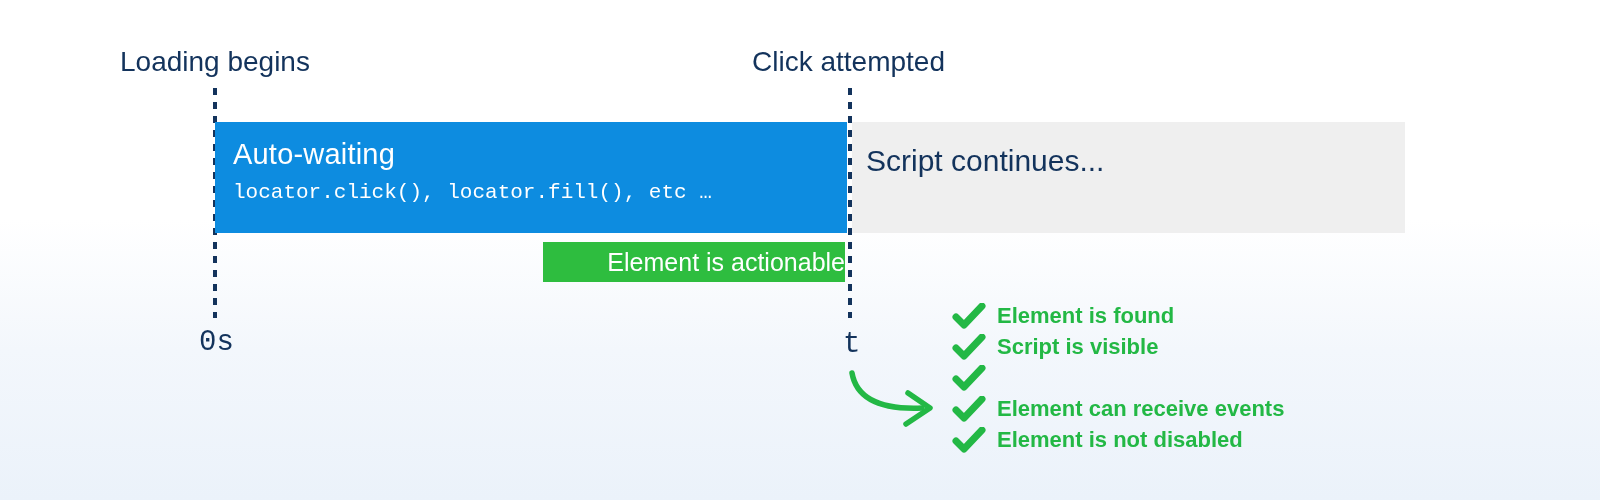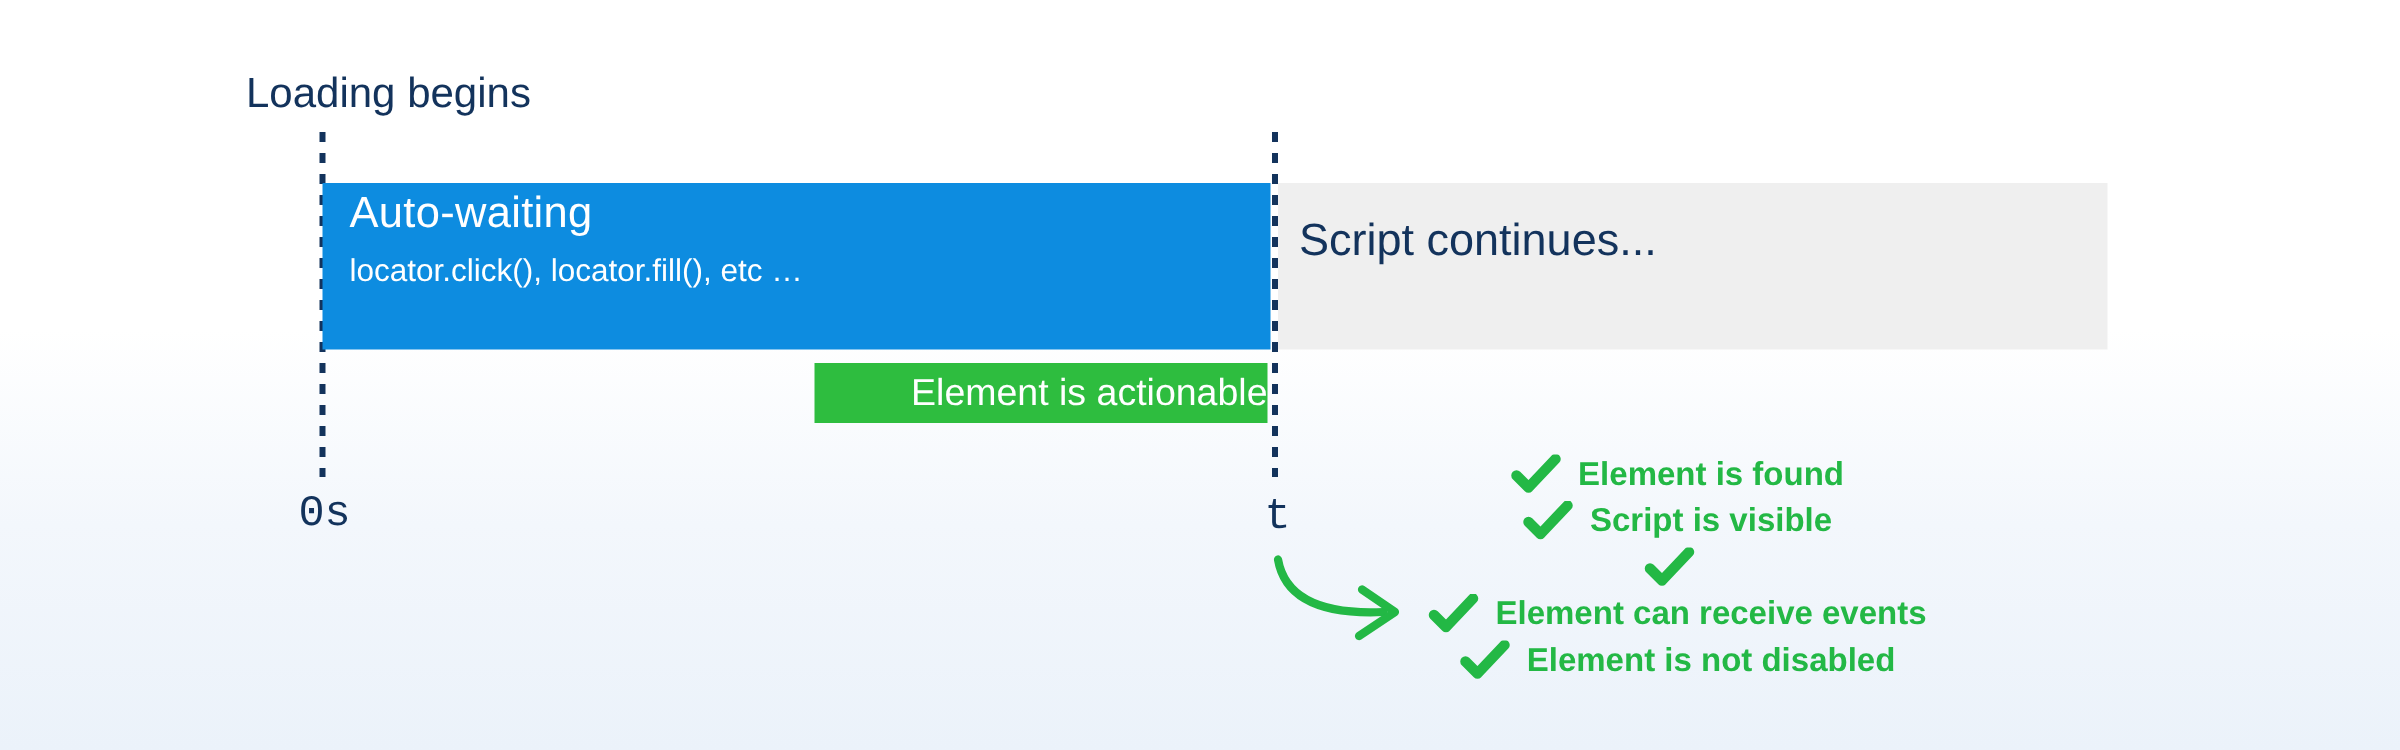--- a/index.html
+++ b/index.html
@@ -15,21 +15,21 @@
   }
 
   .top-label {
     position: absolute;
     top: 46px;
     font-size: 28px;
     font-weight: 500;
     color: #13335c;
     white-space: nowrap;
   }
-  #label-loading { left: 120px; margin-left: 44px; }
+  #label-loading { left: 120px; }
   #label-click   { left: 752px; }
 
   .dashline {
     position: absolute;
     top: 88px;
     height: 230px;
     width: 4px;
     background: repeating-linear-gradient(180deg, #13335c 0px, #13335c 7px, transparent 7px, transparent 14px);
     z-index: 1;
   }
@@ -40,30 +40,30 @@
     position: absolute;
     top: 122px;
     height: 111px;
     z-index: 2;
   }
   .bar-blue {
     left: 215px;
     width: 632px;
     background: #0d8ce0;
     color: #ffffff;
-    padding: 4px 0 0 18px;
+    padding: 16px 0 0 18px;
   }
   .bar-blue .bar-title {
     font-size: 29px;
     font-weight: 500;
     letter-spacing: 0.2px;
   }
   .bar-blue .bar-code {
     margin-top: 10px;
-    font-family: Liberation Sans, sans-serif;
+    font-family: Liberation Mono, monospace;
     font-size: 21px;
     white-space: nowrap;
   }
   .bar-gray {
     left: 852px;
     width: 553px;
     background: #efefef;
     color: #13335c;
     padding: 22px 0 16px 14px;
     font-size: 30px;
@@ -99,21 +99,20 @@
     position: absolute;
     left: 952px;
     top: 300px;
     z-index: 2;
   }
   .check-row {
     display: flex;
     align-items: center;
     height: 31px;
     white-space: nowrap;
-    justify-content: center;
   }
   .check-icon {
     width: 34px;
     height: 26px;
     margin-right: 11px;
     flex: 0 0 auto;
   }
   .check-text {
     font-size: 22px;
     font-weight: bold;
@@ -129,20 +128,21 @@
     z-index: 2;
   }
 </style>
 </head>
 <body>
 
 <div class="stage">
 
   <div class="top-label" id="label-loading">Loading begins</div>
 
+  <div class="top-label" id="label-click">Click attempted</div>
 
   <div class="dashline" id="dash-1"></div>
   <div class="dashline" id="dash-2"></div>
 
   <div class="bar bar-blue">
     <div class="bar-title">Auto-waiting</div>
     <div class="bar-code">locator.click(), locator.fill(), etc …</div>
   </div>
 
   <div class="bar bar-gray">

